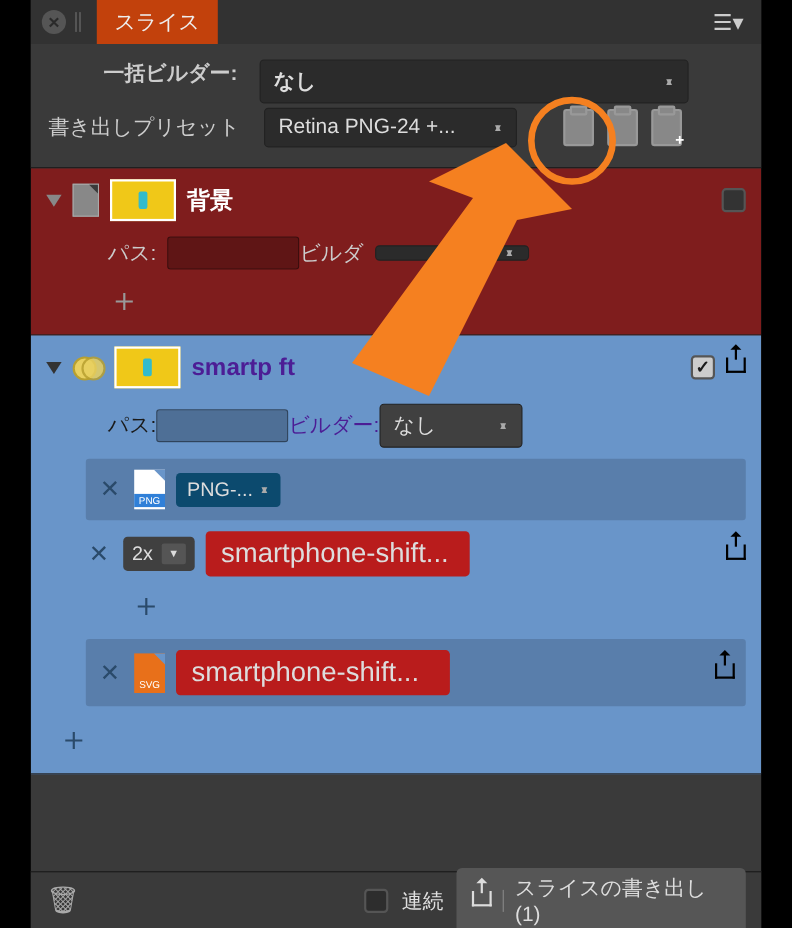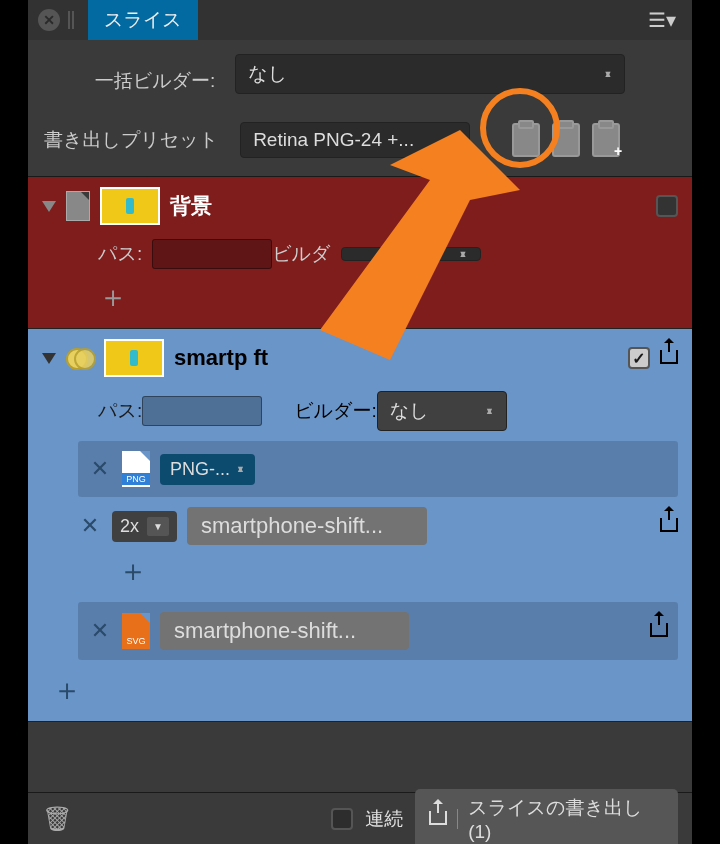--- a/index.html
+++ b/index.html
@@ -2,26 +2,26 @@
 <html><head>
   <meta charset="utf-8">
   <style>
     * { box-sizing: border-box; margin: 0; padding: 0; }
     body { width: 720px; height: 844px; background: #000; font-family: -apple-system, sans-serif; color: #e0e0e0; font-size: 19px; overflow: hidden; }
     .panel { width: 664px; height: 844px; margin: 0 auto; background: #3a3a3a; display: flex; flex-direction: column; }
     
     .tabbar { height: 40px; background: #323232; display: flex; align-items: center; padding: 0 10px; }
     .close-circle { width: 22px; height: 22px; border-radius: 50%; background: #555; display: flex; align-items: center; justify-content: center; color: #2a2a2a; font-weight: bold; font-size: 14px; margin-right: 8px; }
     .grip { width: 8px; height: 18px; background: repeating-linear-gradient(to right, #555 0 2px, transparent 2px 4px); margin-right: 12px; }
-    .tab-active { background: #0369a1; padding: 8px 16px; color: #eee; height: 40px; display:flex; align-items:center; }
+    .tab-active { background: #c2410c; padding: 8px 16px; color: #eee; height: 40px; display:flex; align-items:center; }
     .spacer { flex: 1; }
     .menu-icon { color: #ccc; font-size: 20px; padding: 4px 6px; }
     
     .top-section { padding: 14px 16px 18px; background: #3a3a3a; border-bottom: 1px solid #1a1a1a; }
-    .row { display: flex; align-items: flex-end; margin-bottom: 28px; }
+    .row { display: flex; align-items: flex-start; margin-bottom: 4px; font-weight: bold; }
     .label { color: #ccc; margin-right: 10px; }
     .select { background: #2b2b2b; border: 1px solid #222; border-radius: 4px; padding: 6px 12px; color: #ddd; position: relative; display: flex; align-items: center; justify-content: space-between; }
     .select-arrows { display: flex; flex-direction: column; line-height: 0; font-size: 9px; color: #aaa; margin-left: 8px; }
     .select-arrows::before { content: "▲"; }
     .select-arrows::after { content: "▼"; }
     
     .preset-row { display: flex; align-items: center; gap: 12px; }
     .clip-circle { position: absolute; width: 80px; height: 80px; border: 6px solid #f58020; border-radius: 50%; top: 88px; left: 480px; pointer-events: none; z-index: 50; }
     .clipboard-icon { width: 28px; height: 34px; border: 2px solid #999; border-radius: 3px; background: #888; position: relative; display: inline-block; }
     .clipboard-icon::before { content:""; position:absolute; width:12px; height:5px; background:#888; border:2px solid #999; border-radius:2px; top:-5px; left:50%; transform:translateX(-50%); }
@@ -34,21 +34,21 @@
     .slice-item.selected { background: #6995c9; color: #000; }
     
     .slice-header { display: flex; align-items: center; gap: 10px; }
     .disclosure { width: 0; height: 0; border-left: 7px solid transparent; border-right: 7px solid transparent; border-top: 11px solid #888; }
     .slice-thumb { width: 60px; height: 38px; background: #f0c818; border: 2px solid #fff; position: relative; }
     .slice-thumb::after { content:""; position:absolute; width:8px; height:16px; background:#3bc; top:50%; left:50%; transform:translate(-50%,-50%); border-radius:2px; }
     .doc-icon { width: 24px; height: 30px; background:#888; border:1px solid #aaa; position: relative; }
     .doc-icon::before { content:""; position:absolute; top:0; right:0; border-style:solid; border-width:0 8px 8px 0; border-color: transparent #3a3a3a transparent transparent; }
     .slice-name { font-weight: bold; }
     .slice-name.light { color: #fff; font-size:21px; }
-    .slice-name.darktxt { color: #000000; font-size:22px; }
+    .slice-name.darktxt { color: #4c1d95; font-size:22px; }
     .checkbox { width: 22px; height: 22px; border: 2px solid #555; border-radius: 4px; background:#333; display:flex; align-items:center; justify-content:center; color:#1a1a1a; font-size:16px; font-weight:bold; }
     .checkbox.checked { background:#ccc; }
     .share-box { display:inline-block; width:18px; height:14px; border:2px solid currentColor; border-top:none; position:relative; }
     .share-arrow { position:absolute; left:50%; top:-10px; transform:translateX(-50%); width:2px; height:12px; background:currentColor; }
     .share-arrow::before { content:""; position:absolute; top:-2px; left:-4px; border:5px solid transparent; border-bottom-color:currentColor; transform:translateY(-50%);}
     
     .sub-row { display:flex; align-items:center; gap:0; margin-top:14px; padding-left: 56px; }
     .path-input { width: 120px; height: 30px; background: rgba(0,0,0,0.25); border:1px solid rgba(0,0,0,0.4); border-radius:3px; }
     
     .plus { font-size: 30px; color: #999; font-weight:300; }
@@ -57,21 +57,21 @@
     .export-item { background: rgba(0,0,0,0.15); border-radius:3px; padding: 10px; margin: 10px 0 0 36px; display:flex; align-items:center; gap:10px; flex-wrap:wrap; color:#000; }
     .x-btn { font-size:22px; color:#2a4a6a; font-weight:300; width:24px; text-align:center; }
     .file-icon { width:28px; height:36px; background:#fff; position:relative; }
     .file-icon.png::after { content:"PNG"; position:absolute; bottom:2px; left:0; right:0; font-size:9px; background:#3080d8; color:#fff; text-align:center; padding:1px 0; }
     .file-icon.svg { background:#e8701a; }
     .file-icon.svg::after { content:"SVG"; position:absolute; bottom:2px; left:0; right:0; font-size:9px; color:#fff; text-align:center; padding:1px 0; }
     .file-icon::before { content:""; position:absolute; top:0; right:0; border-style:solid; border-width:0 10px 10px 0; border-color:transparent #6995c9 transparent transparent; }
     .mini-select { background:#0c4a6e; border-radius:4px; padding:5px 10px; color:#ddd; display:flex; align-items:center; font-size:18px; }
     .size-select { background:#404040; border-radius:4px; padding:5px 8px; color:#ddd; display:flex; align-items:center; gap:8px; font-size:18px; }
     .size-select .dd { background:#555; padding:4px 6px; border-radius:2px; font-size:10px; }
-    .filename-box { background:#737373; border-radius:4px; padding:6px 14px; color:#ddd; font-size:22px; flex:1; max-width:260px; }
+    .filename-box { background:#b91c1c; border-radius:4px; padding:6px 14px; color:#ddd; font-size:25px; flex:1; max-width:260px; }
     
     .nested-row { display:flex; align-items:center; gap:10px; padding-left:36px; margin-top:10px; color:#000; }
     
     .big-arrow { position:absolute; left:260px; top:110px; z-index:40; pointer-events:none; }
     
     .footer { height: 52px; background:#3a3a3a; border-top:1px solid #1a1a1a; display:flex; align-items:center; padding: 0 14px; gap: 12px; }
     .trash { color:#aaa; font-size:24px; }
     .footer-check { width:22px; height:22px; border:2px solid #555; border-radius:4px; background:#2d2d2d; }
     .footer-btn { background:#565656; border-radius:5px; padding:6px 14px; display:flex; align-items:center; gap:10px; color:#ddd; flex:1; max-width: 340px; }
     .vdiv { width:1px; height:20px; background:#888; }
@@ -156,21 +156,21 @@
         <span class="slice-name darktxt">smartp          ft</span>
         <div class="spacer"></div>
         <div class="checkbox checked">✓</div>
         <span style="color:#000; position:relative;">
           <span class="share-box"><span class="share-arrow"></span></span>
         </span>
       </div>
       <div class="sub-row" style="color:#000;">
         <span style="color:#1a1a1a;">パス:</span>
         <div class="path-input"></div>
-        <span style="color:#000000;margin-left:32px;">ビルダー:</span>
+        <span style="color:#4c1d95;">ビルダー:</span>
         <div class="select" style="width:130px; background:#404040;">
           <span>なし</span>
           <span class="select-arrows"></span>
         </div>
       </div>
 
       <div class="export-item">
         <span class="x-btn">✕</span>
         <div class="file-icon png"></div>
         <div class="mini-select">

